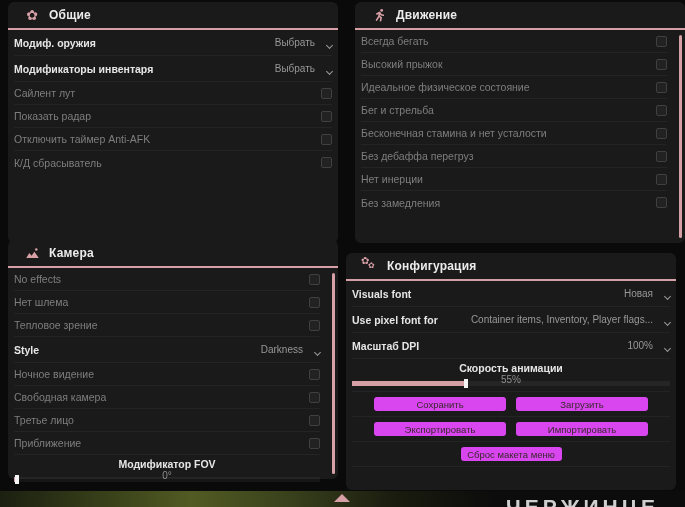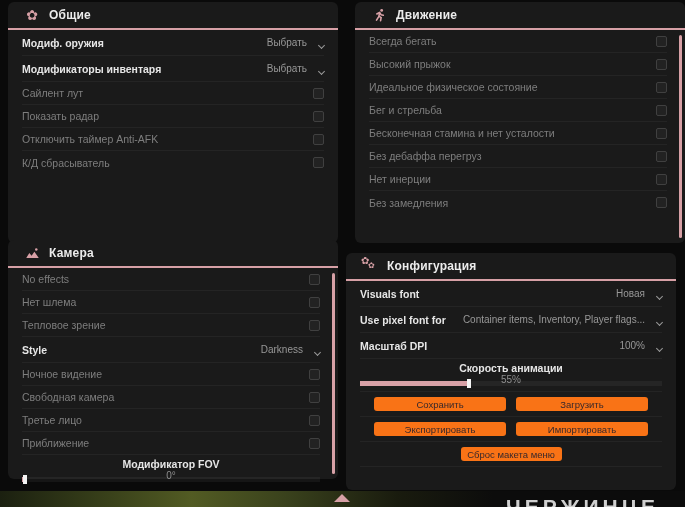--- a/index.html
+++ b/index.html
@@ -24,21 +24,21 @@
   .panel-br { left:346px; top:253px; width:330px; height:237px; }
 
   .phead { display:flex; align-items:center; gap:9px; height:28px; padding:0 16px;
     border-bottom:2px solid #d7a0a6; }
   .ptitle { font-size:12px; font-weight:700; color:#ececec; letter-spacing:0.2px; }
   .picon { width:16px; height:16px; display:flex; align-items:center; justify-content:center;
     color:#d7a0a6; font-size:14px; line-height:1; position:relative; }
   .gear1 { position:absolute; left:-1px; top:-2px; font-size:10px; }
   .gear2 { position:absolute; left:6px; top:4px; font-size:8px; }
 
-  .rows { padding:0 14px; }
+  .rows { padding:0 6px; }
   .row { display:flex; align-items:center; justify-content:space-between;
     height:23px; border-bottom:1px solid #242424; }
   .row.tall { height:26px; }
   .row:last-child { border-bottom:none;gap:11px; }
   .lbl { font-size:10.5px; }
   .dim { color:#7e7e7e; }
   .bright { color:#e6e6e6; font-weight:700; }
   .cb { width:11px; height:11px; border:1px solid #404040; border-radius:2px;
     background:#222222; flex:none; }
   .dd { display:flex; align-items:flex-end; gap:12px; cursor:pointer; }
@@ -53,21 +53,21 @@
   .slider { position:relative; height:5px; margin:2px 0 3px 0; background:rgba(255,255,255,0.05); }
   .slider .fill { position:absolute; left:0; top:0; height:5px; background:#d7a0a6; }
   .slider .handle { position:absolute; top:-2px; width:4px; height:9px; background:#f4f4f4;
     transform:translateX(-2px); }
 
   .scrollbar { position:absolute; right:3px; top:33px; bottom:5px; width:3px;
     background:#d7a0a6; border-radius:2px; }
 
   .btn-row { display:flex; align-items:center; justify-content:center; gap:10px;
     height:25px; border-bottom:1px solid #242424; }
-  .pbtn { width:132px; height:14px; background:#f97316; color:#38282b; border:none;
+  .pbtn { width:132px; height:14px; background:#d946ef; color:#38282b; border:none;
     border-radius:3px; font-size:9.5px; font-family:"Liberation Sans", sans-serif;
     cursor:pointer; line-height:13px; }
   .pbtn.small { width:101px; }
 </style>
 </head>
 <body>
 
 <div class="screen">
 
   <div class="game-strip"></div>

